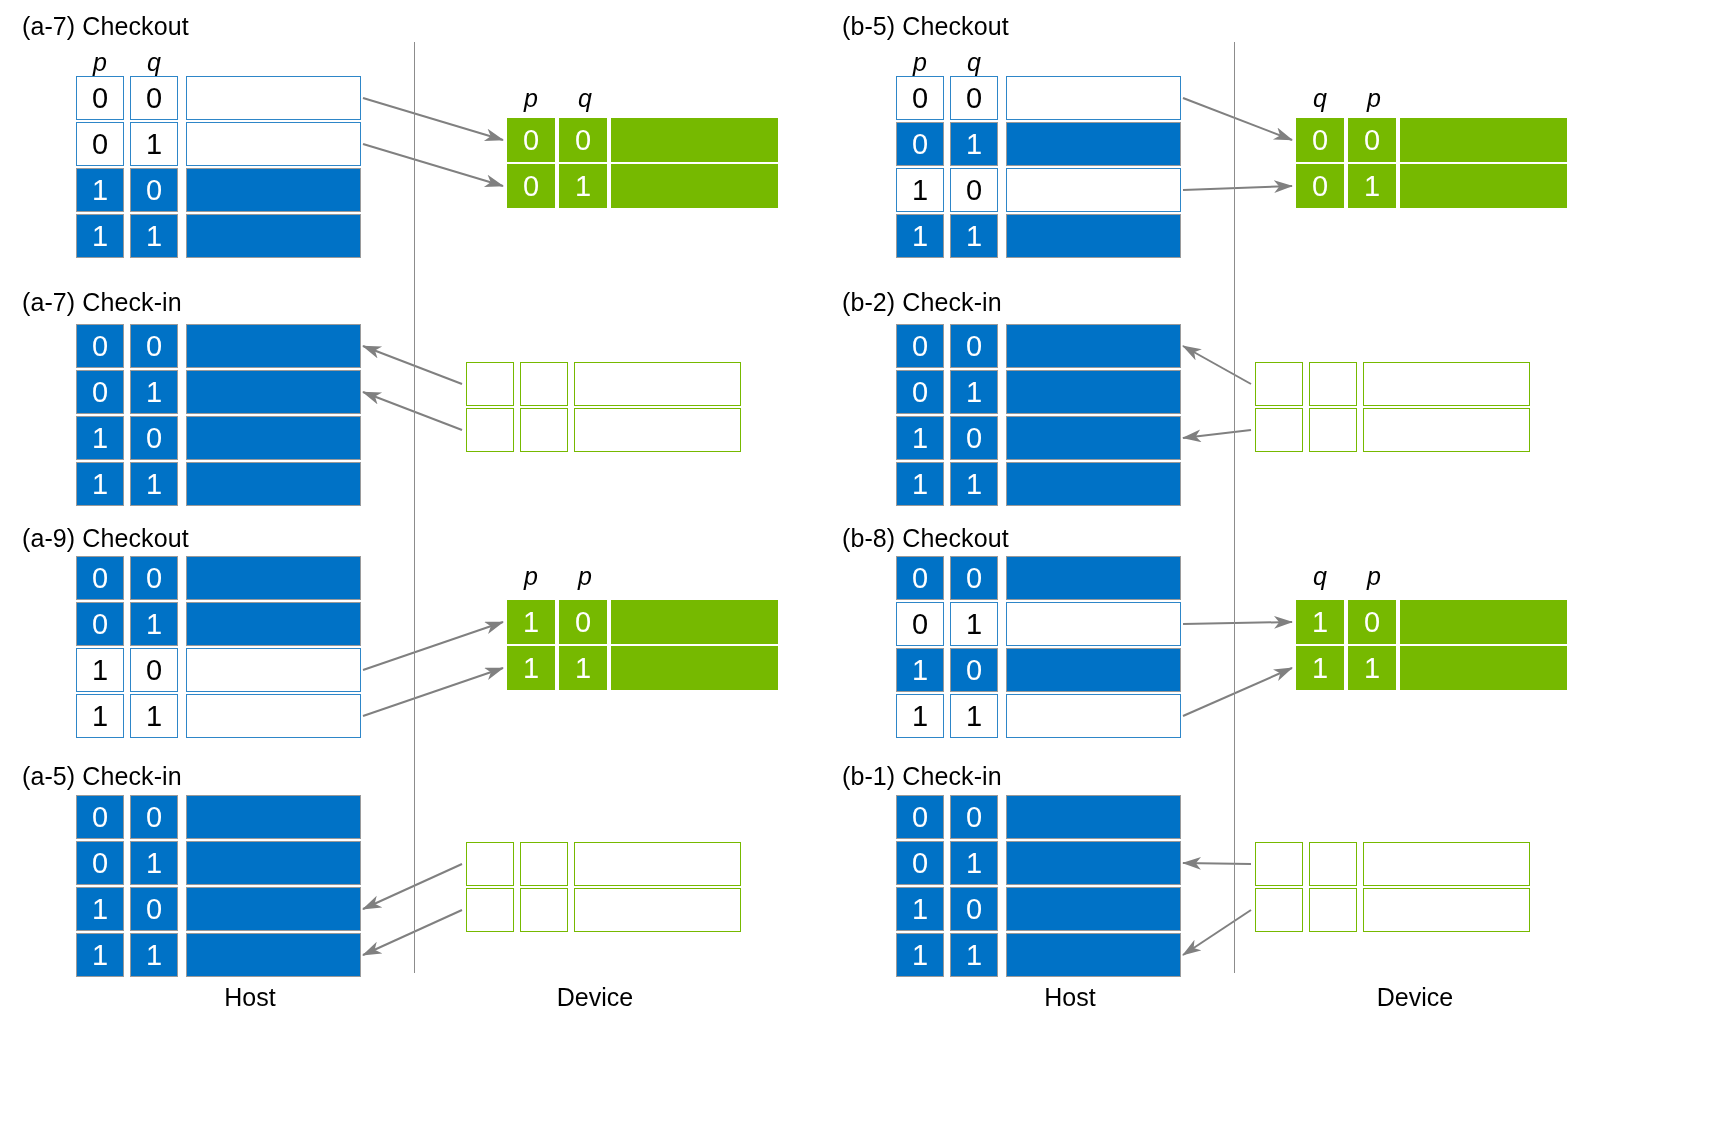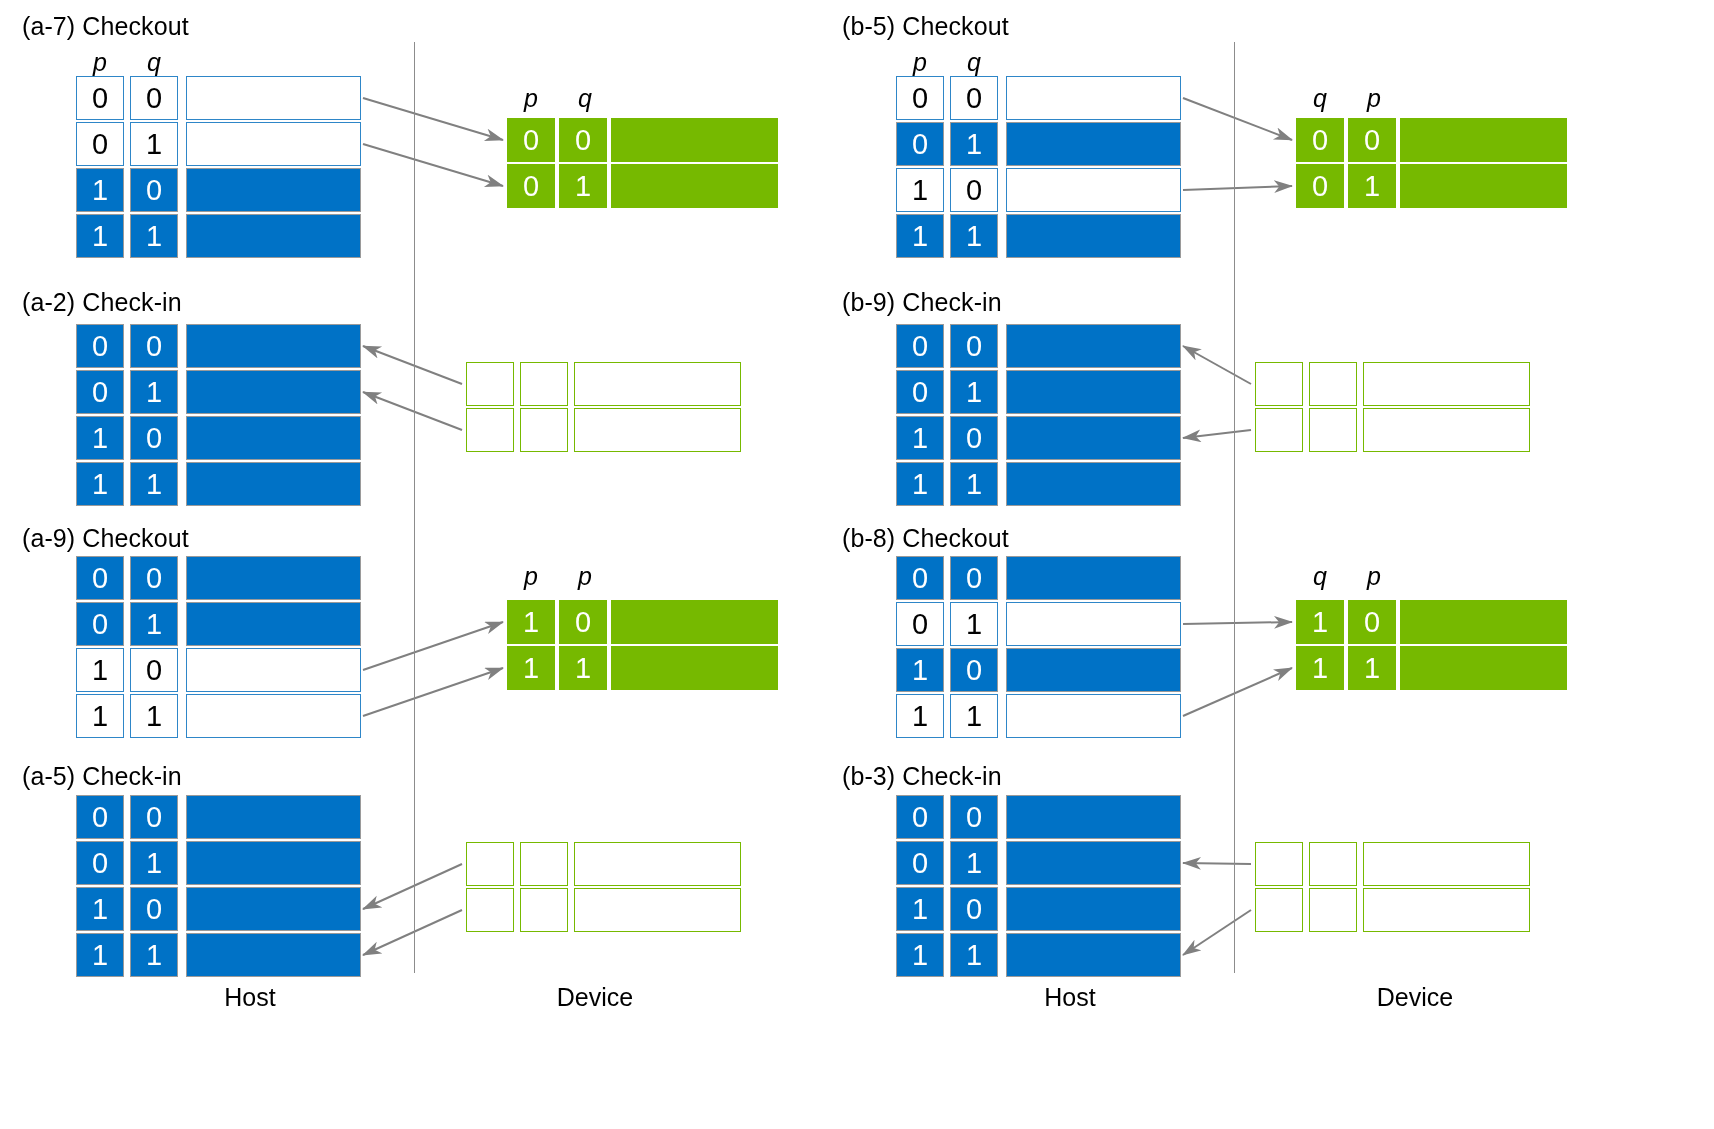--- a/index.html
+++ b/index.html
@@ -141,21 +141,21 @@
       <div class="cell host-filled" style="left: 186px; top: 214px; width: 175px; height: 44px;"></div>
       <div class="divider" style="left: 414px; top: 42px; width: 1px; height: 931px;"></div>
       <div class="col-head" style="left: 507px; top: 84px; width: 48px; height: 28px;">p</div>
       <div class="col-head" style="left: 561px; top: 84px; width: 48px; height: 28px;">q</div>
       <div class="cell dev-filled" style="left: 507px; top: 118px; width: 48px; height: 44px;">0</div>
       <div class="cell dev-filled" style="left: 559px; top: 118px; width: 48px; height: 44px;">0</div>
       <div class="cell dev-filled" style="left: 611px; top: 118px; width: 167px; height: 44px;"></div>
       <div class="cell dev-filled" style="left: 507px; top: 164px; width: 48px; height: 44px;">0</div>
       <div class="cell dev-filled" style="left: 559px; top: 164px; width: 48px; height: 44px;">1</div>
       <div class="cell dev-filled" style="left: 611px; top: 164px; width: 167px; height: 44px;"></div>
-      <div class="panel-title" style="left: 22px; top: 288px;">(a-2) Check-in</div>
+      <div class="panel-title" style="left: 22px; top: 288px;">(a-7) Check-in</div>
       <div class="cell host-filled" style="left: 76px; top: 324px; width: 48px; height: 44px;">0</div>
       <div class="cell host-filled" style="left: 130px; top: 324px; width: 48px; height: 44px;">0</div>
       <div class="cell host-filled" style="left: 186px; top: 324px; width: 175px; height: 44px;"></div>
       <div class="cell host-filled" style="left: 76px; top: 370px; width: 48px; height: 44px;">0</div>
       <div class="cell host-filled" style="left: 130px; top: 370px; width: 48px; height: 44px;">1</div>
       <div class="cell host-filled" style="left: 186px; top: 370px; width: 175px; height: 44px;"></div>
       <div class="cell host-filled" style="left: 76px; top: 416px; width: 48px; height: 44px;">1</div>
       <div class="cell host-filled" style="left: 130px; top: 416px; width: 48px; height: 44px;">0</div>
       <div class="cell host-filled" style="left: 186px; top: 416px; width: 175px; height: 44px;"></div>
       <div class="cell host-filled" style="left: 76px; top: 462px; width: 48px; height: 44px;">1</div>
@@ -224,21 +224,21 @@
       <div class="cell host-filled" style="left: 1006px; top: 214px; width: 175px; height: 44px;"></div>
       <div class="divider" style="left: 1234px; top: 42px; width: 1px; height: 931px;"></div>
       <div class="col-head" style="left: 1296px; top: 84px; width: 48px; height: 28px;">q</div>
       <div class="col-head" style="left: 1350px; top: 84px; width: 48px; height: 28px;">p</div>
       <div class="cell dev-filled" style="left: 1296px; top: 118px; width: 48px; height: 44px;">0</div>
       <div class="cell dev-filled" style="left: 1348px; top: 118px; width: 48px; height: 44px;">0</div>
       <div class="cell dev-filled" style="left: 1400px; top: 118px; width: 167px; height: 44px;"></div>
       <div class="cell dev-filled" style="left: 1296px; top: 164px; width: 48px; height: 44px;">0</div>
       <div class="cell dev-filled" style="left: 1348px; top: 164px; width: 48px; height: 44px;">1</div>
       <div class="cell dev-filled" style="left: 1400px; top: 164px; width: 167px; height: 44px;"></div>
-      <div class="panel-title" style="left: 842px; top: 288px;">(b-9) Check-in</div>
+      <div class="panel-title" style="left: 842px; top: 288px;">(b-2) Check-in</div>
       <div class="cell host-filled" style="left: 896px; top: 324px; width: 48px; height: 44px;">0</div>
       <div class="cell host-filled" style="left: 950px; top: 324px; width: 48px; height: 44px;">0</div>
       <div class="cell host-filled" style="left: 1006px; top: 324px; width: 175px; height: 44px;"></div>
       <div class="cell host-filled" style="left: 896px; top: 370px; width: 48px; height: 44px;">0</div>
       <div class="cell host-filled" style="left: 950px; top: 370px; width: 48px; height: 44px;">1</div>
       <div class="cell host-filled" style="left: 1006px; top: 370px; width: 175px; height: 44px;"></div>
       <div class="cell host-filled" style="left: 896px; top: 416px; width: 48px; height: 44px;">1</div>
       <div class="cell host-filled" style="left: 950px; top: 416px; width: 48px; height: 44px;">0</div>
       <div class="cell host-filled" style="left: 1006px; top: 416px; width: 175px; height: 44px;"></div>
       <div class="cell host-filled" style="left: 896px; top: 462px; width: 48px; height: 44px;">1</div>
@@ -264,21 +264,21 @@
       <div class="cell host-empty" style="left: 950px; top: 694px; width: 48px; height: 44px;">1</div>
       <div class="cell host-empty" style="left: 1006px; top: 694px; width: 175px; height: 44px;"></div>
       <div class="col-head" style="left: 1296px; top: 562px; width: 48px; height: 28px;">q</div>
       <div class="col-head" style="left: 1350px; top: 562px; width: 48px; height: 28px;">p</div>
       <div class="cell dev-filled" style="left: 1296px; top: 600px; width: 48px; height: 44px;">1</div>
       <div class="cell dev-filled" style="left: 1348px; top: 600px; width: 48px; height: 44px;">0</div>
       <div class="cell dev-filled" style="left: 1400px; top: 600px; width: 167px; height: 44px;"></div>
       <div class="cell dev-filled" style="left: 1296px; top: 646px; width: 48px; height: 44px;">1</div>
       <div class="cell dev-filled" style="left: 1348px; top: 646px; width: 48px; height: 44px;">1</div>
       <div class="cell dev-filled" style="left: 1400px; top: 646px; width: 167px; height: 44px;"></div>
-      <div class="panel-title" style="left: 842px; top: 762px;">(b-3) Check-in</div>
+      <div class="panel-title" style="left: 842px; top: 762px;">(b-1) Check-in</div>
       <div class="cell host-filled" style="left: 896px; top: 795px; width: 48px; height: 44px;">0</div>
       <div class="cell host-filled" style="left: 950px; top: 795px; width: 48px; height: 44px;">0</div>
       <div class="cell host-filled" style="left: 1006px; top: 795px; width: 175px; height: 44px;"></div>
       <div class="cell host-filled" style="left: 896px; top: 841px; width: 48px; height: 44px;">0</div>
       <div class="cell host-filled" style="left: 950px; top: 841px; width: 48px; height: 44px;">1</div>
       <div class="cell host-filled" style="left: 1006px; top: 841px; width: 175px; height: 44px;"></div>
       <div class="cell host-filled" style="left: 896px; top: 887px; width: 48px; height: 44px;">1</div>
       <div class="cell host-filled" style="left: 950px; top: 887px; width: 48px; height: 44px;">0</div>
       <div class="cell host-filled" style="left: 1006px; top: 887px; width: 175px; height: 44px;"></div>
       <div class="cell host-filled" style="left: 896px; top: 933px; width: 48px; height: 44px;">1</div>

